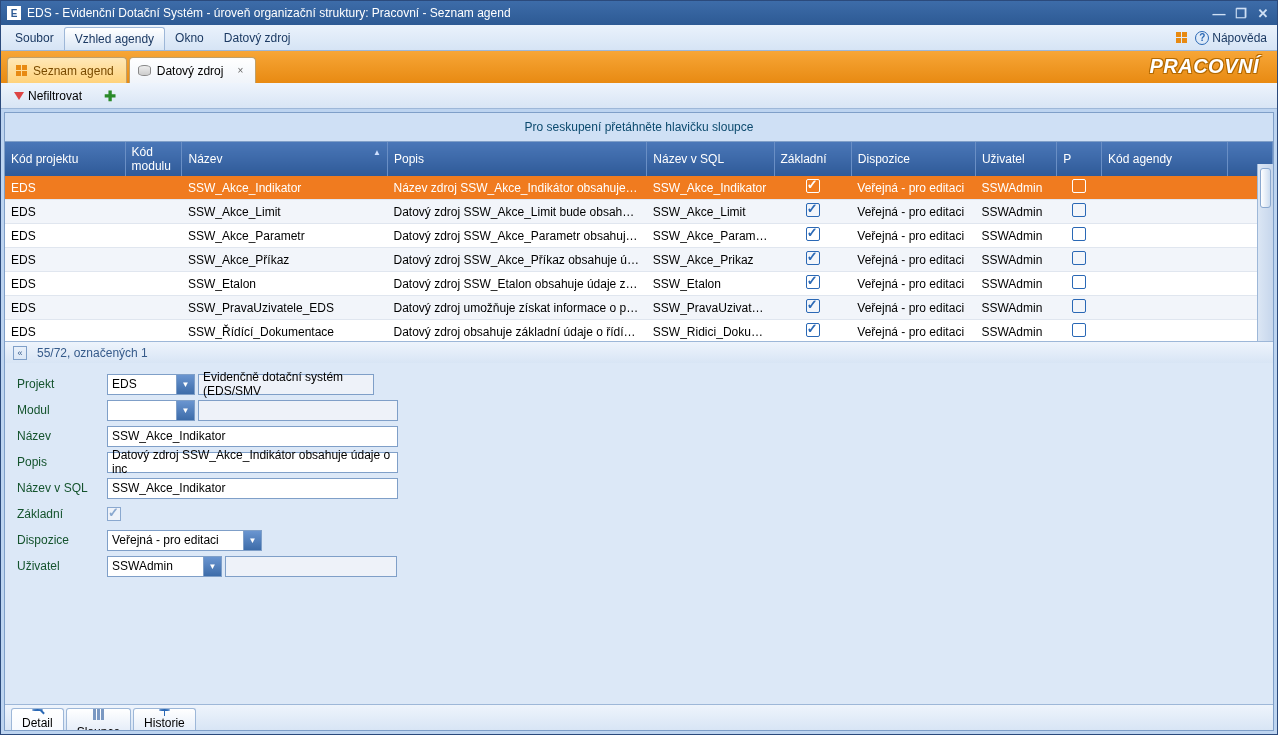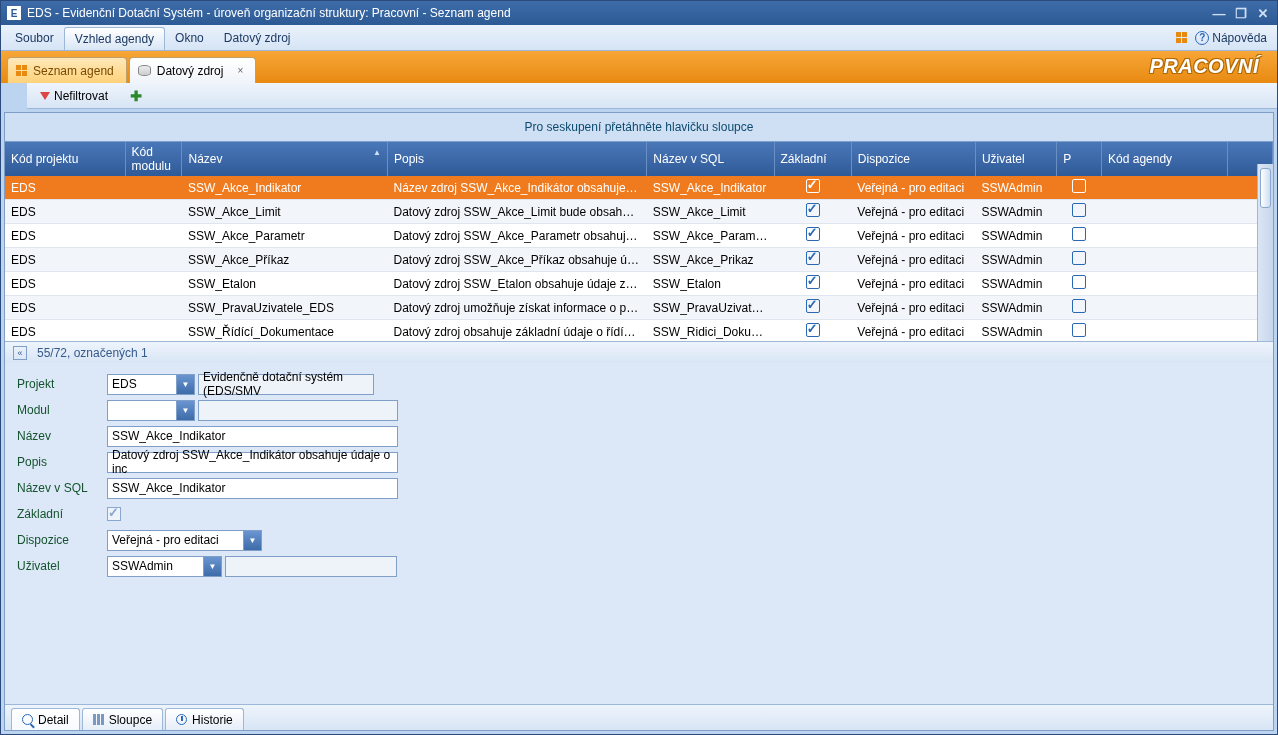--- a/index.html
+++ b/index.html
@@ -19,21 +19,21 @@
 .menubar .right { margin-left: auto; display: flex; align-items: center; gap: 8px; padding-right: 6px; }
 .menubar .help { color: #1c3a63; cursor:pointer; display:flex;align-items:center;gap:3px;}
 .help-icon{width:14px;height:14px;border:1px solid #2a68b5;border-radius:50%;color:#2a68b5;font-weight:bold;display:inline-flex;align-items:center;justify-content:center;font-size:10px;}
 
 .tabstrip { height: 32px; background: linear-gradient(#f7a637, #e88a12); display: flex; align-items: flex-end; padding: 0 6px; position: relative; }
 .tabstrip .tab { height: 26px; background: linear-gradient(#fff, #f0f4fa); border: 1px solid #bfa06a; border-bottom: none; border-radius: 4px 4px 0 0; display: flex; align-items: center; padding: 0 12px 0 8px; margin-right: 2px; gap: 6px; cursor:pointer;}
 .tabstrip .tab.active { background: linear-gradient(#ffe8b8, #ffd27a); color:#7a4b00;}
 .tabstrip .tab .close { font-size: 10px; color: #666; margin-left: 8px; cursor:pointer;}
 .tabstrip .brand { position: absolute; right: 18px; top: 4px; font-size: 20px; font-weight: bold; font-style: italic; color: #fff; text-shadow: 1px 1px 0 #b56a00, -1px -1px 0 #b56a00, 1px -1px 0 #b56a00, -1px 1px 0 #b56a00; letter-spacing:0.5px;}
 
-.toolbar2 { height: 26px; background: linear-gradient(#eef4fc, #d8e5f5); border-bottom: 1px solid #9db7d8; display: flex; align-items: center; padding: 0 4px; gap: 4px; margin-left: 26px; }
+.toolbar2 { height: 26px; background: linear-gradient(#eef4fc, #d8e5f5); border-bottom: 1px solid #9db7d8; display: flex; align-items: center; padding: 0 4px; gap: 4px; }
 .toolbar2 .btn { height: 22px; padding: 0 8px; display: flex; align-items: center; gap: 4px; border: 1px solid transparent; cursor:pointer;}
 .funnel-icon{width:0;height:0;border-left:5px solid transparent;border-right:5px solid transparent;border-top:8px solid #d44;display:inline-block;}
 .plus-icon{width:12px;height:12px;display:inline-flex;align-items:center;justify-content:center;color:#2a8a2a;font-weight:bold;font-size:14px;}
 
 .content { flex: 1; margin: 3px; background: #cfe0f5; border: 1px solid #7f9fc8; display: flex; flex-direction: column; overflow: hidden; }
 
 .grouphint { height: 28px; display: flex; align-items: center; justify-content: center; color: #0c4a6e; background: #cfe0f5; }
 
 .grid-wrap { border-top: 1px solid #7f9fc8; background:#fff; position:relative;}
 .grid { width: 100%; border-collapse: collapse; table-layout: fixed; }
@@ -59,21 +59,21 @@
 .form-row{display:flex;align-items:center;margin-bottom:4px;height:22px;}
 .form-row label{width:90px;color:#14532d;}
 .form-row .combo, .form-row .txt{height:21px;border:1px solid #7f9fc8;background:#fff;padding:0 4px;display:flex;align-items:center;}
 .form-row .combo{position:relative;padding-right:20px;}
 .form-row .combo .dd{position:absolute;right:0;top:0;bottom:0;width:18px;background:linear-gradient(#6a95d0,#3d6ca9);display:flex;align-items:center;justify-content:center;color:#fff;font-size:8px;cursor:pointer;border-left:1px solid #7f9fc8;}
 .form-row .txt.ro{background:#eef2f9;}
 .form-row .chk2{width:14px;height:14px;border:1.5px solid #8aa8cf;background:#eef2f9;position:relative;}
 .form-row .chk2.checked::after{content:"✓";position:absolute;top:-3px;left:0;color:#8aa8cf;font-size:13px;font-weight:bold;}
 
 .bottom-tabs{height:26px;background:linear-gradient(#eef4fc,#d8e5f5);border-top:1px solid #9db7d8;display:flex;align-items:flex-end;padding:0 6px;}
-.bottom-tabs .btab{height:22px;padding:0 10px;display:flex;align-items:center;gap:5px;border:1px solid #9db7d8;border-bottom:none;background:linear-gradient(#fff,#e6eef9);margin-right:2px;cursor:pointer;border-radius:3px 3px 0 0;}
+.bottom-tabs .btab{height:22px;padding:0 10px;display:flex;align-items:center;gap:5px;border:1px solid #9db7d8;border-bottom:none;background:linear-gradient(#fff,#e6eef9);margin-right:2px;cursor:pointer;border-radius:3px 3px 0 0;flex-direction:column;}
 .bottom-tabs .btab.active{background:linear-gradient(#fff,#f7faff);}
 .mag-icon{width:11px;height:11px;border:1.5px solid #2a68b5;border-radius:50%;position:relative;display:inline-block;}
 .mag-icon::after{content:"";position:absolute;width:5px;height:1.5px;background:#2a68b5;bottom:-2px;right:-3px;transform:rotate(45deg);}
 .cols-icon{display:inline-flex;gap:1px;}
 .cols-icon span{width:3px;height:11px;background:#7a98c2;}
 .hist-icon{width:11px;height:11px;border:1.5px solid #2a68b5;border-radius:50%;position:relative;display:inline-block;}
 .hist-icon::after{content:"";position:absolute;left:4px;top:1px;width:1.5px;height:5px;background:#2a68b5;}
 .grid-icon-sm{display:inline-grid;grid-template-columns:repeat(2,5px);grid-template-rows:repeat(2,5px);gap:1px;}
 .grid-icon-sm span{background:#e88a12;}
 .db-icon{width:13px;height:11px;border:1px solid #888;border-radius:6px/3px;background:linear-gradient(#eee,#ccc);display:inline-block;}

